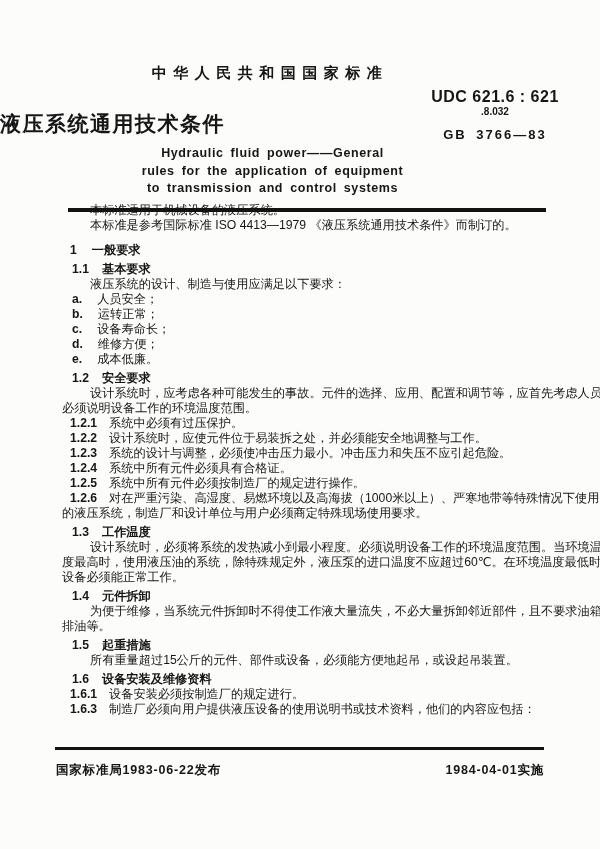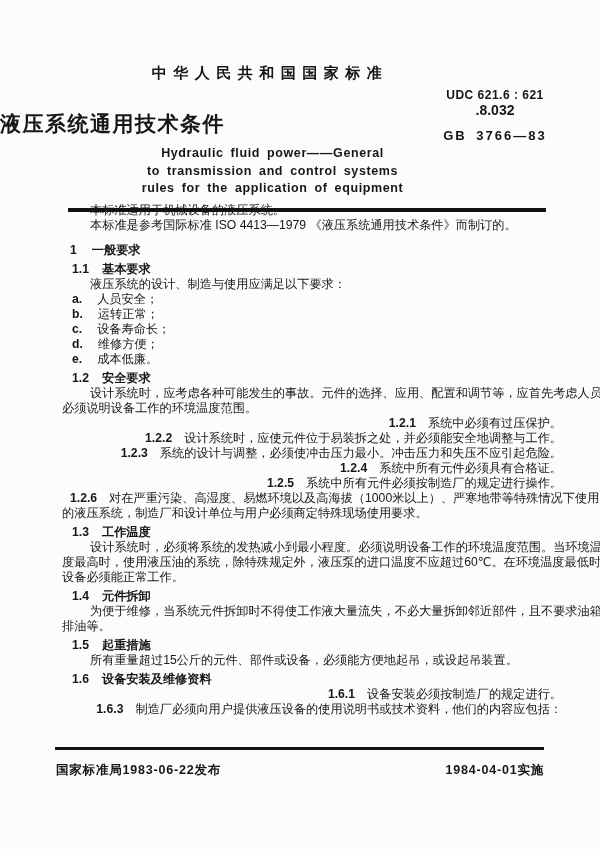--- a/index.html
+++ b/index.html
@@ -26,22 +26,22 @@
   }
   .title-en {
     position:absolute; top:145px; left:0; width:545px;
     text-align:center; font-size:12.5px; font-weight:bold;
     line-height:17.5px; letter-spacing:0.6px; word-spacing:3px;
   }
   .hdr-right {
     position:absolute; top:88px; left:430px; width:130px;
     text-align:center; font-weight:bold;
   }
-  .udc1 { font-size:12px; letter-spacing:0.5px; }
-  .udc2 { font-size:14px; }
+  .udc1 { font-size:16px; letter-spacing:0.5px; }
+  .udc2 { font-size:10px; }
   .gbno { margin-top:10px; font-size:13px; letter-spacing:2px; word-spacing:4px; }
   
   .rule-top {
     position:absolute; top:208px; left:68px;
     width:478px; height:3.5px; background:#121212;
   }
   .rule-bottom {
     position:absolute; top:747px; left:55px;
     width:489px; height:2.5px; background:#121212;
   }
@@ -52,42 +52,42 @@
   }
   .bl { white-space:nowrap; }
   .b-h1 { font-weight:bold; margin-top:10px; margin-left:8px; }
   .b-h1 .num { margin-right:15px; }
   .b-h2 { font-weight:bold; margin-top:4px; margin-left:10px; }
   .b-h2 .num { margin-right:13px; }
   .b-pl { margin-left:28px; }
   .b-ct { margin-left:0; }
   .b-li { margin-left:10px; }
   .b-li .num { font-weight:bold; margin-right:15px; }
-  .b-ni { margin-left:8px;text-align:right; }
+  .b-ni { margin-left:8px; }
   .b-ni .num { font-weight:bold; margin-right:12px; }
   
   .footer {
     position:absolute; top:754px; left:56px; width:488px;
     display:flex; justify-content:space-between;
     font-size:12.5px; font-weight:bold; letter-spacing:0.8px;margin-top:8px;
   }
 </style>
 </head>
 <body>
 
 <div class="page">
 
   <div class="std-label">中华人民共和国国家标准</div>
 
   <div class="title-cn">液压系统通用技术条件</div>
 
   <div class="title-en">
     <div>Hydraulic fluid power——General</div>
+    <div>rules for the application of equipment</div>
     <div>to transmission and control systems</div>
-    <div>rules for the application of equipment</div>
   </div>
 
   <div class="hdr-right">
     <div class="udc1">UDC 621.6 : 621</div>
     <div class="udc2">.8.032</div>
     <div class="gbno">GB 3766—83</div>
   </div>
 
   <div class="rule-top"></div>
 

